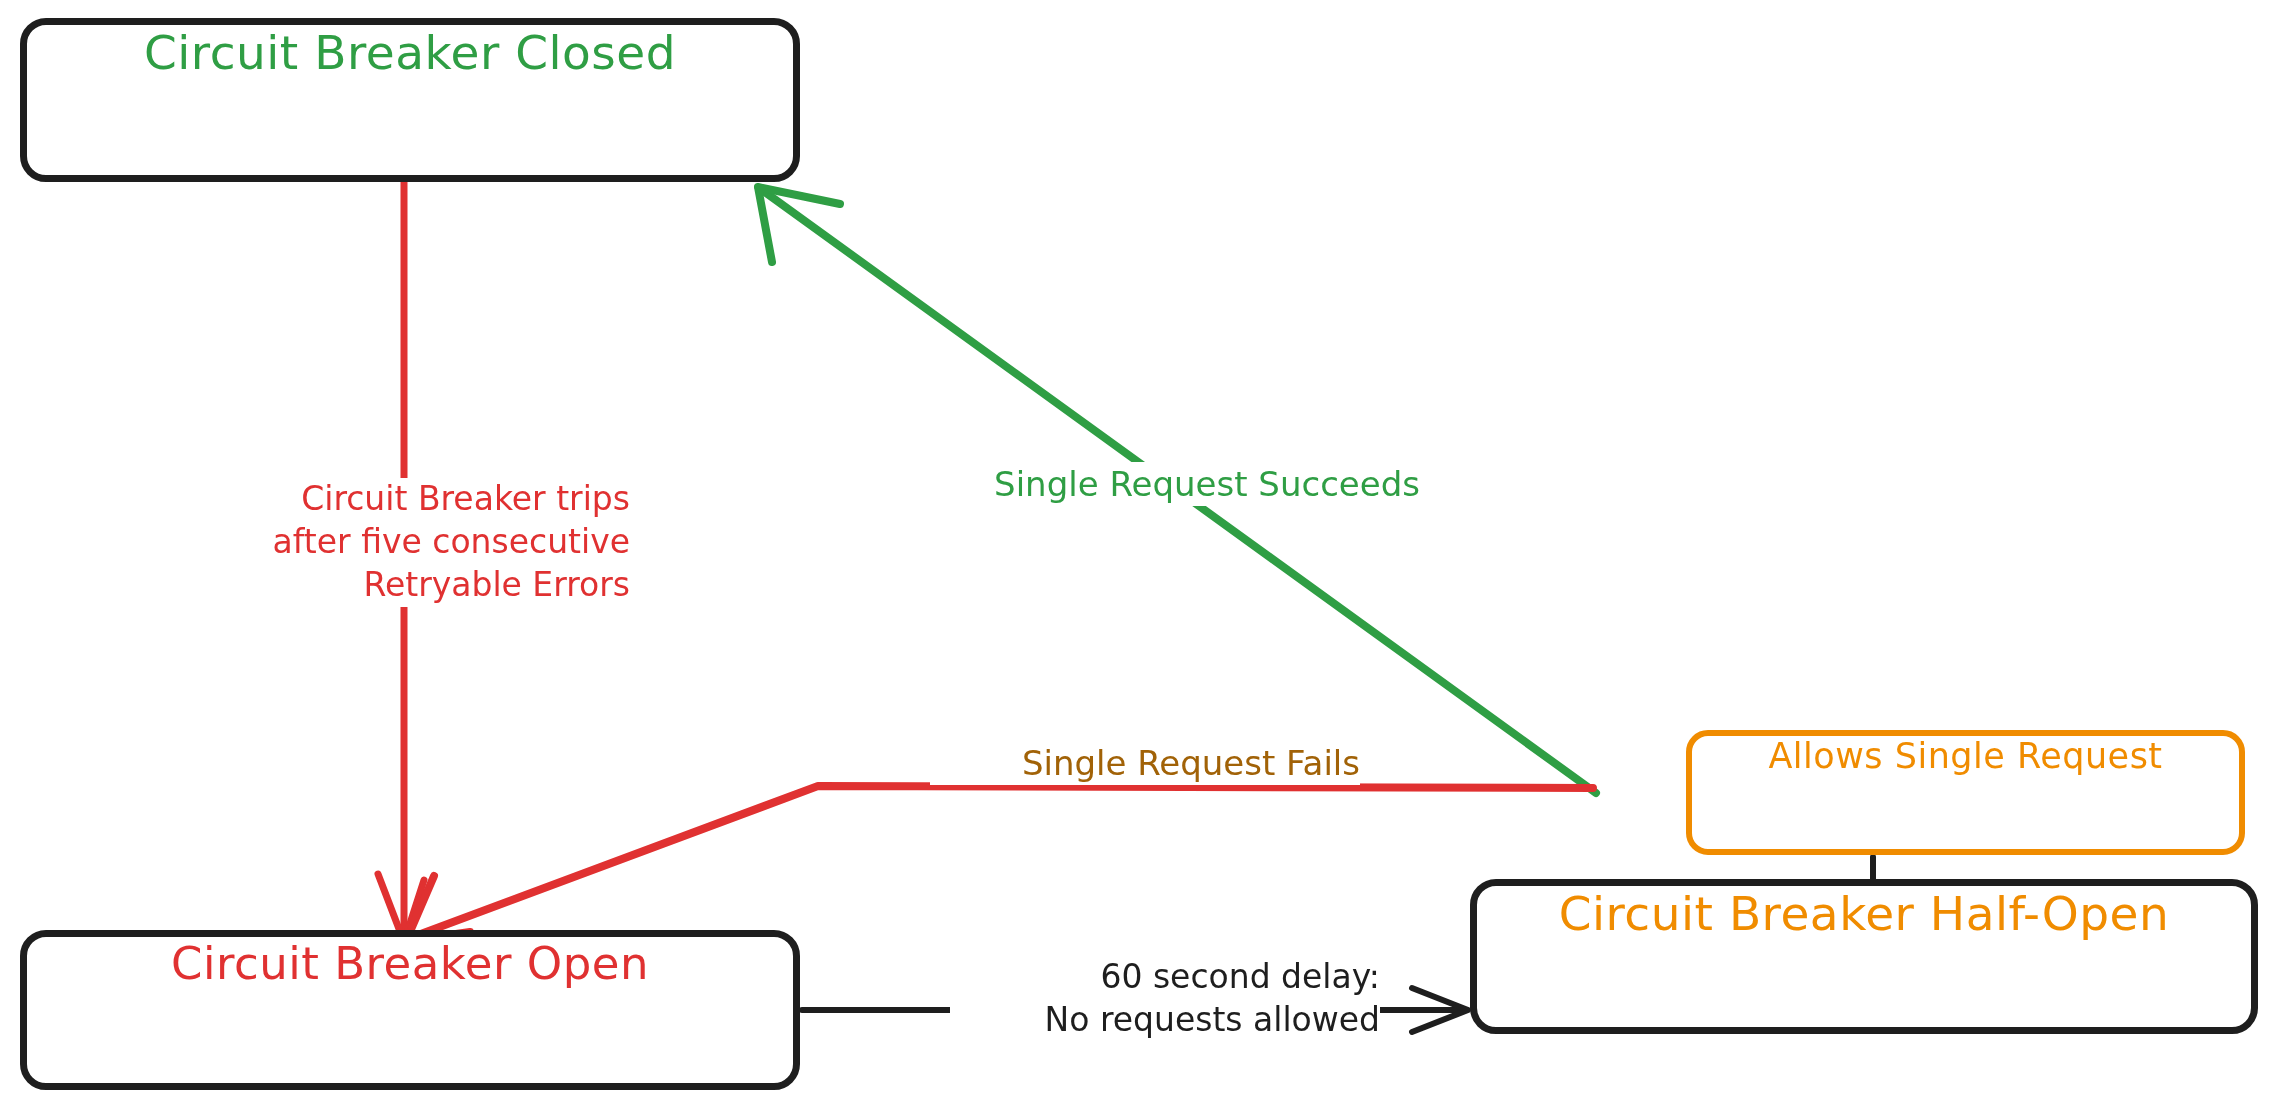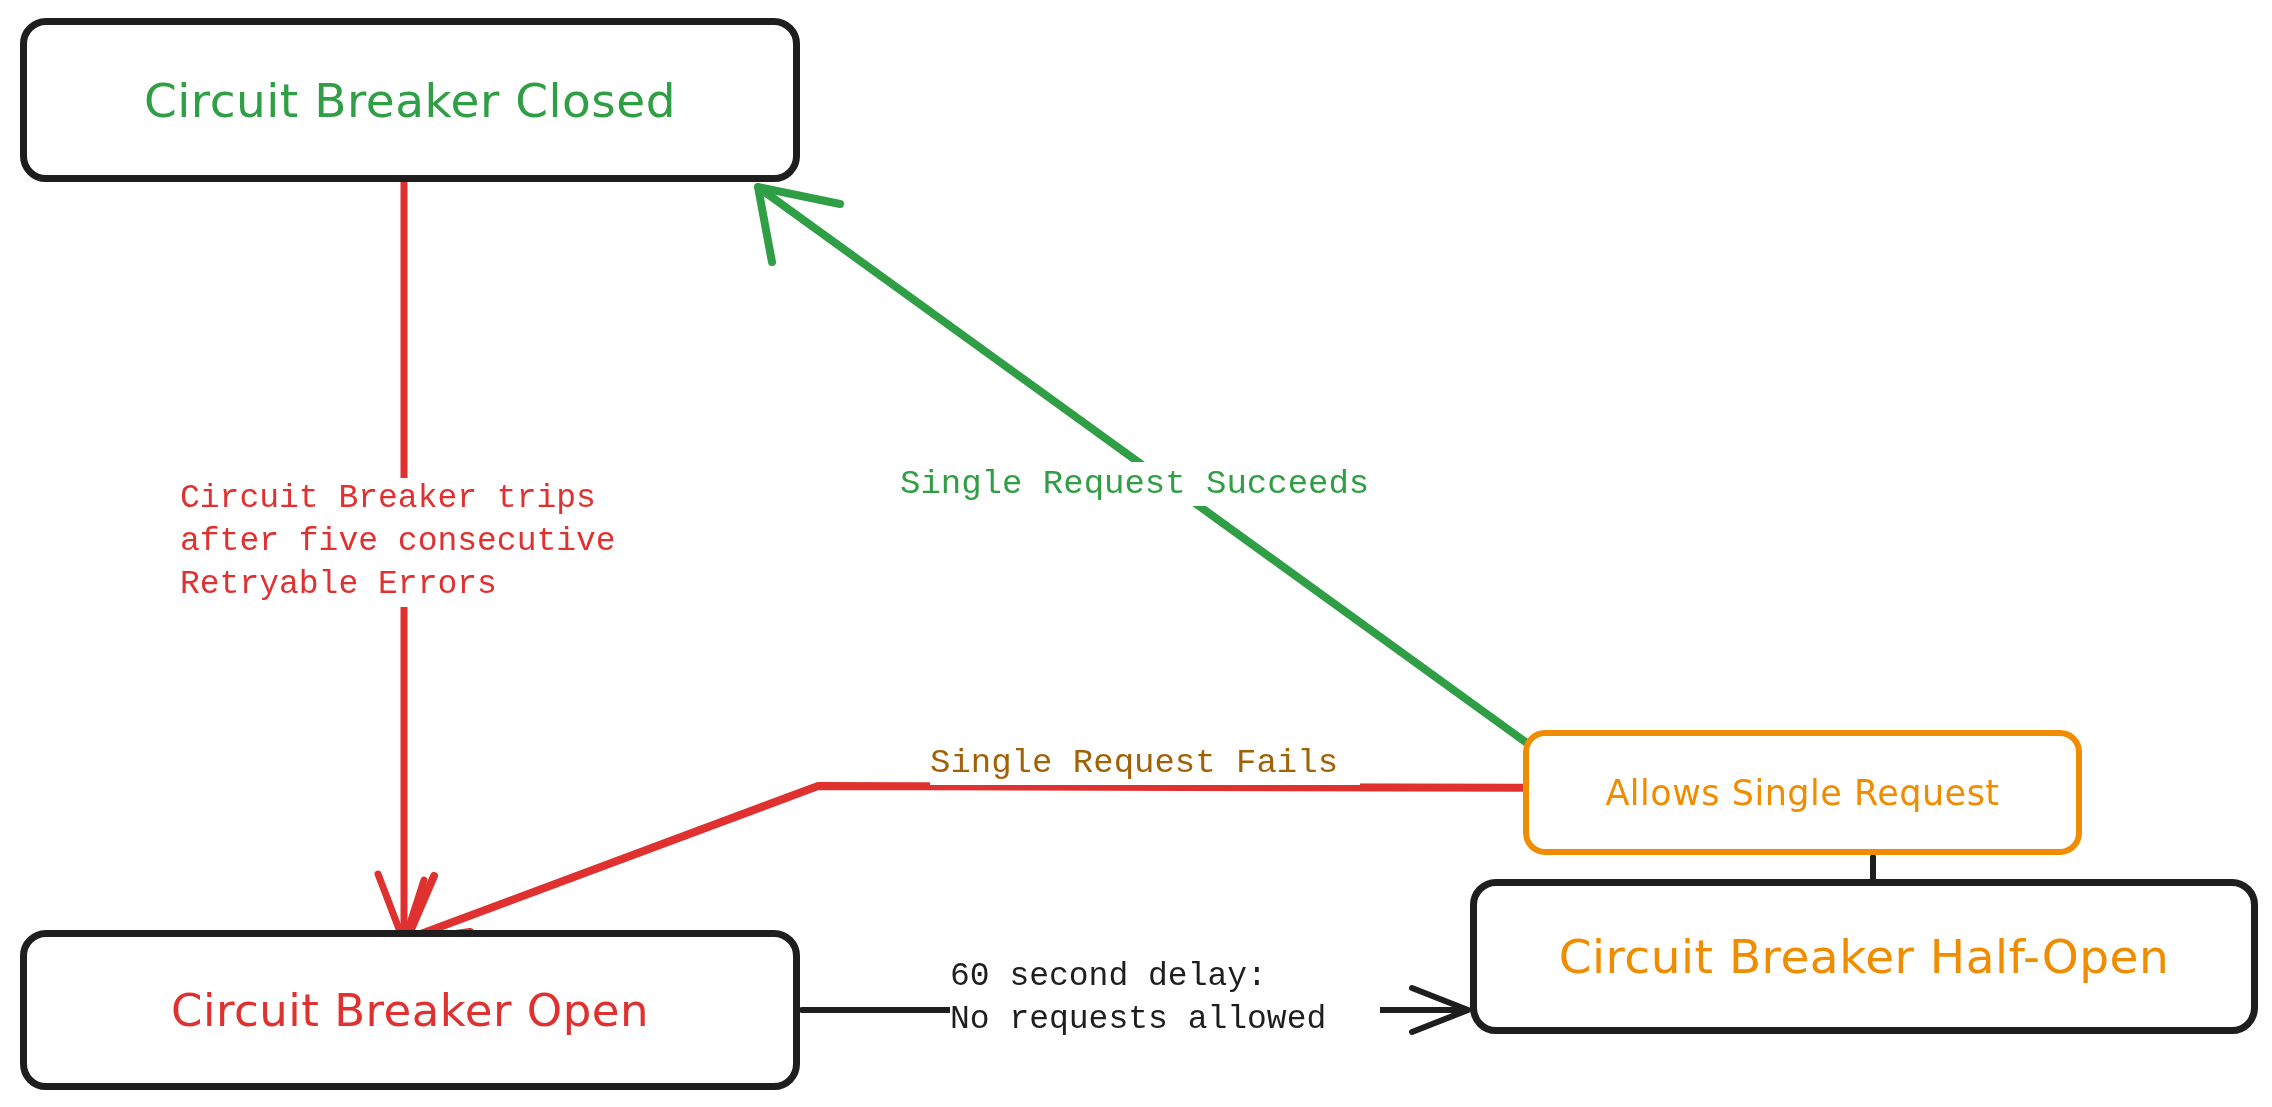--- a/index.html
+++ b/index.html
@@ -25,21 +25,21 @@
     width: 2272px;
     height: 1107px;
     pointer-events: none;
   }
 
   
   .node {
     position: absolute;
     box-sizing: border-box;
     display: flex;
-    align-items: center;
+    align-items: flex-start;
     justify-content: center;
     background: #ffffff;
     border-style: solid;
     border-radius: 26px;
     z-index: 3;
   }
   .node-black {
     border-color: #1e1e1e;
     border-width: 7px;
   }
@@ -61,38 +61,37 @@
     left: 20px; top: 18px; width: 780px; height: 164px;
   }
   #node-closed .node-label { font-size: 47px; }
 
   #node-open {
     left: 20px; top: 930px; width: 780px; height: 160px;
   }
   #node-open .node-label { font-size: 45px; }
 
   #node-allows {
-    left: 1523px; top: 730px; width: 559px; height: 125px;
+    left: 1686px; top: 730px; width: 559px; height: 125px;
   }
   #node-allows .node-label { font-size: 35px; }
 
   #node-halfopen {
     left: 1470px; top: 879px; width: 788px; height: 155px;
   }
   #node-halfopen .node-label { font-size: 47px; }
 
   
   .edge-label {
     position: absolute;
     z-index: 4;
     background: #ffffff;
-    text-align: left;
+    text-align: right;
     line-height: 1.30;
     white-space: nowrap;
-    font-family: Liberation Mono, monospace;
   }
   .edge-label div { display: block; }
 
   #label-trips {
     left: 180px; top: 478px; width: 450px;
     font-size: 33px; color: #e03131;
   }
   #label-succeeds {
     left: 900px; top: 462px; width: 520px;
     font-size: 34px; color: #2f9e44;

